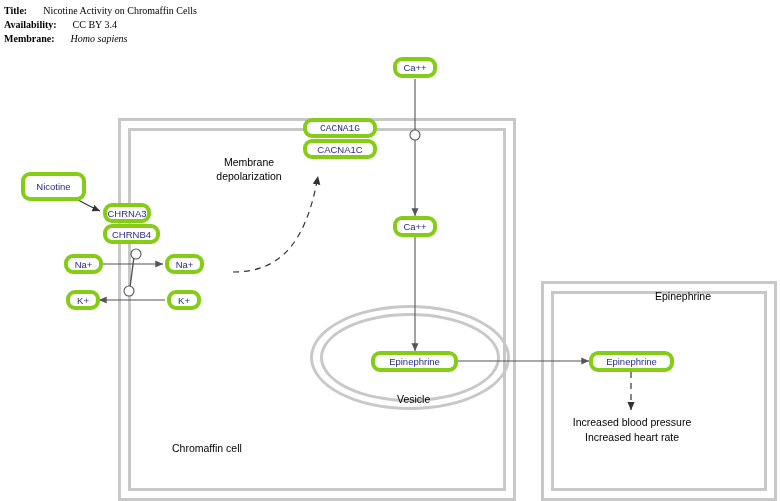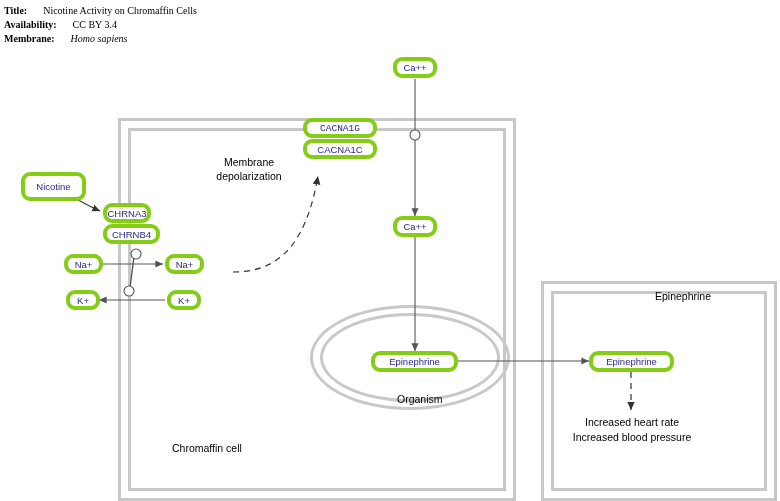--- a/index.html
+++ b/index.html
@@ -165,23 +165,23 @@
 <div class="label center" style="left:203px; top:155px; width:92px; line-height:14px;">
   <div>Membrane</div>
   <div>depolarization</div>
 </div>
 
 <div class="label" style="left:172px; top:442px;">
   <span>Chromaffin cell</span>
 </div>
 
 <div class="label" style="left:397px; top:393px;">
-  <span>Organism</span>
+  <span>Vesicle</span>
 </div>
 
 <div class="label" style="left:655px; top:290px;">
   <span>Epinephrine</span>
 </div>
 
 <div class="label center" style="left:546px; top:415px; width:172px; line-height:15px;">
+  <div>Increased blood pressure</div>
   <div>Increased heart rate</div>
-  <div>Increased blood pressure</div>
 </div>
 
 </body></html>

